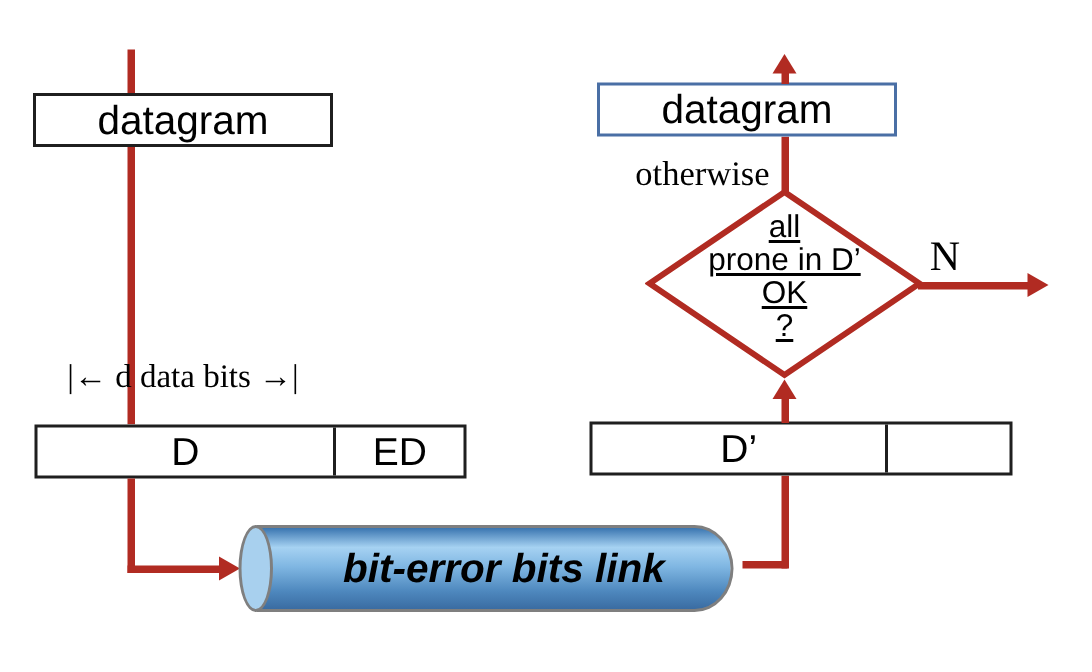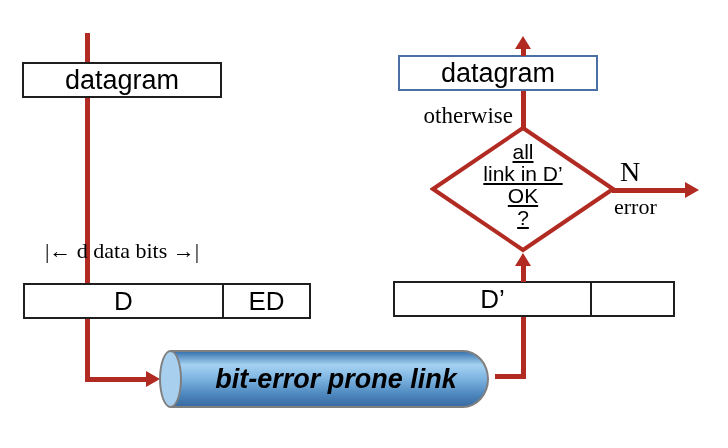--- a/index.html
+++ b/index.html
@@ -71,50 +71,49 @@
     </div>
   </div>
 
   <div class="vline" style="left:85px; top:319px; height:63px"></div>
   <div class="hline" style="left:85px; top:377px; width:63px"></div>
   <div class="arr arr-right" style="left:146px; top:371px"></div>
 
   <div class="cylinder" style="left:159px; top:350px; width:330px; height:58px">
     <div class="cyl-body"></div>
     <div class="cyl-cap"></div>
-    <div class="cyl-label">bit-error prone link</div>
+    <div class="cyl-label">bit-error bits link</div>
   </div>
 
   <div class="hline" style="left:495px; top:374px; width:30px"></div>
   <div class="vline" style="left:521px; top:317px; height:62px"></div>
 
   <div class="frame" style="left:393px; top:281px; width:282px; height:36px">
     <div class="cell cell-d" style="width:195px">
       <span>D’</span>
     </div>
   </div>
 
   <div class="vline" style="left:521px; top:264px; height:18px"></div>
   <div class="arr arr-up" style="left:515px; top:253px"></div>
 
   <svg class="diamond-svg" style="left:430px; top:125px" width="186" height="128" viewBox="0 0 186 128">
     <polygon points="93,3 183,64 93,125 3,64" fill="#ffffff" stroke="var(--arrow-red)" stroke-width="4"></polygon>
   </svg>
   <div class="diamond-text" style="left:443px; top:141px; width:160px">
     <div>all</div>
-    <div>link in D’</div>
+    <div>prone in D’</div>
     <div>OK</div>
     <div>?</div>
   </div>
 
   <div class="label" style="left:612px; top:156px; width:36px; text-align:center; font-size:28px;">N</div>
   <div class="hline" style="left:612px; top:188px; width:74px"></div>
   <div class="arr arr-right" style="left:685px; top:182px"></div>
   <div class="label" style="left:614px; top:196px; font-size:22px; line-height:22px;">
-    <div>error</div>
   </div>
 
   <div class="vline" style="left:521px; top:91px; height:38px"></div>
   <div class="label" style="left:385px; top:103px; width:128px; text-align:right; font-size:23px;">otherwise</div>
 
   <div class="box box-blue" style="left:398px; top:55px; width:200px; height:36px">
     <span>datagram</span>
   </div>
 
   <div class="vline" style="left:521px; top:47px; height:9px"></div>

